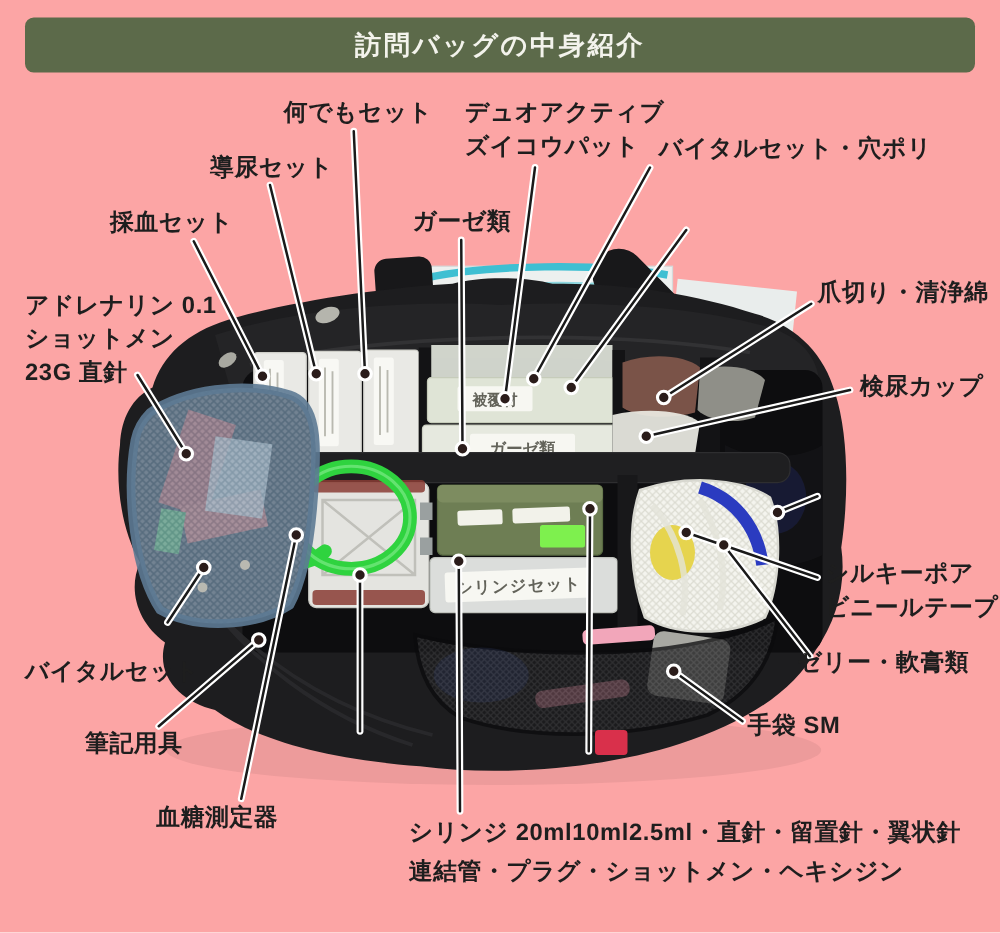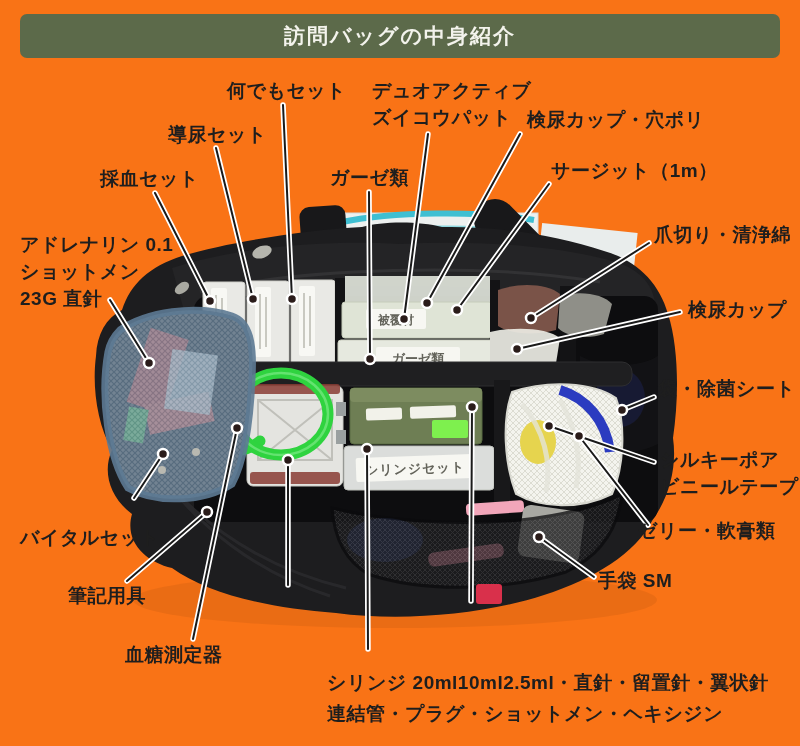--- a/index.html
+++ b/index.html
@@ -1,33 +1,33 @@
 <!DOCTYPE html>
 <html lang="ja"><head>
 <meta charset="utf-8">
 <style>
   html,body{margin:0;padding:0;background:#fff;}
   .stage{
-    position:relative;width:800px;height:746px;background:#f97316;overflow:hidden;
+    position:relative;width:800px;height:746px;background:#fca5a5;overflow:hidden;
     font-family:"Liberation Sans","DejaVu Sans",sans-serif;
   }
   .header{
     position:absolute;left:20px;top:14px;width:760px;height:44px;
     background:#5c6a4a;border-radius:7px;
     display:flex;align-items:center;justify-content:center;
   }
   .header .title{
     color:#f3f3ec;font-size:21px;font-weight:600;letter-spacing:2px;
   }
   .art{position:absolute;left:0;top:0;width:800px;height:746px;}
   .callout{
     position:absolute;color:#1e1e1e;font-size:19px;font-weight:700;
     line-height:1.42;letter-spacing:.5px;white-space:pre-line;
   }
-  .callout.wide{line-height:1.62;margin-top:16px;}
+  .callout.wide{line-height:1.62;}
   
   .cl-casing{stroke:#ffffff;stroke-width:5.5;fill:none;stroke-linecap:round;}
   .cl-stroke{stroke:#1a1a1a;stroke-width:2;fill:none;stroke-linecap:round;}
   .dot{fill:#2a1c1a;stroke:#ffffff;stroke-width:2.5;}
   .boxlabel{fill:#63635a;font-family:"Liberation Sans","DejaVu Sans",sans-serif;font-weight:600;}
 </style>
 </head>
 <body>
 
 <div class="stage">
@@ -235,30 +235,28 @@
       <circle class="dot" cx="237" cy="428" r="5"></circle>
       <circle class="dot" cx="472" cy="407" r="5"></circle>
       <circle class="dot" cx="367" cy="449" r="5"></circle>
     </g>
   </svg>
 
   <div class="callout" style="left:227px;top:78px">何でもセット</div>
   <div class="callout" style="left:168px;top:122px">導尿セット</div>
   <div class="callout" style="left:372px;top:78px">デュオアクティブ
 ズイコウパット</div>
-  <div class="callout" style="left:100px;top:166px">採血セット</div>
+  <div class="callout" style="left:88px;top:166px">採血セット</div>
   <div class="callout" style="left:330px;top:165px">ガーゼ類</div>
-  <div class="callout" style="left:527px;top:107px">検尿カップ・穴ポリ</div>
-  <div class="callout" style="left:551px;top:158px">サージット（1m）</div>
+  <div class="callout" style="left:527px;top:107px">バイタルセット・穴ポリ</div>
   <div class="callout" style="left:20px;top:232px">アドレナリン 0.1
 ショットメン
 23G 直針</div>
   <div class="callout" style="left:654px;top:222px">爪切り・清浄綿</div>
   <div class="callout" style="left:688px;top:297px">検尿カップ</div>
-  <div class="callout" style="left:658px;top:376px">袋・除菌シート</div>
   <div class="callout" style="left:638px;top:518px">ゼリー・軟膏類</div>
   <div class="callout" style="left:660px;top:447px">シルキーポア
 ビニールテープ</div>
   <div class="callout" style="left:598px;top:568px">手袋 SM</div>
   <div class="callout" style="left:20px;top:525px">バイタルセット</div>
   <div class="callout" style="left:68px;top:583px">筆記用具</div>
   <div class="callout" style="left:125px;top:642px">血糖測定器</div>
   <div class="callout wide" style="left:327px;top:652px">シリンジ 20ml10ml2.5ml・直針・留置針・翼状針
 連結管・プラグ・ショットメン・ヘキシジン</div>
 

